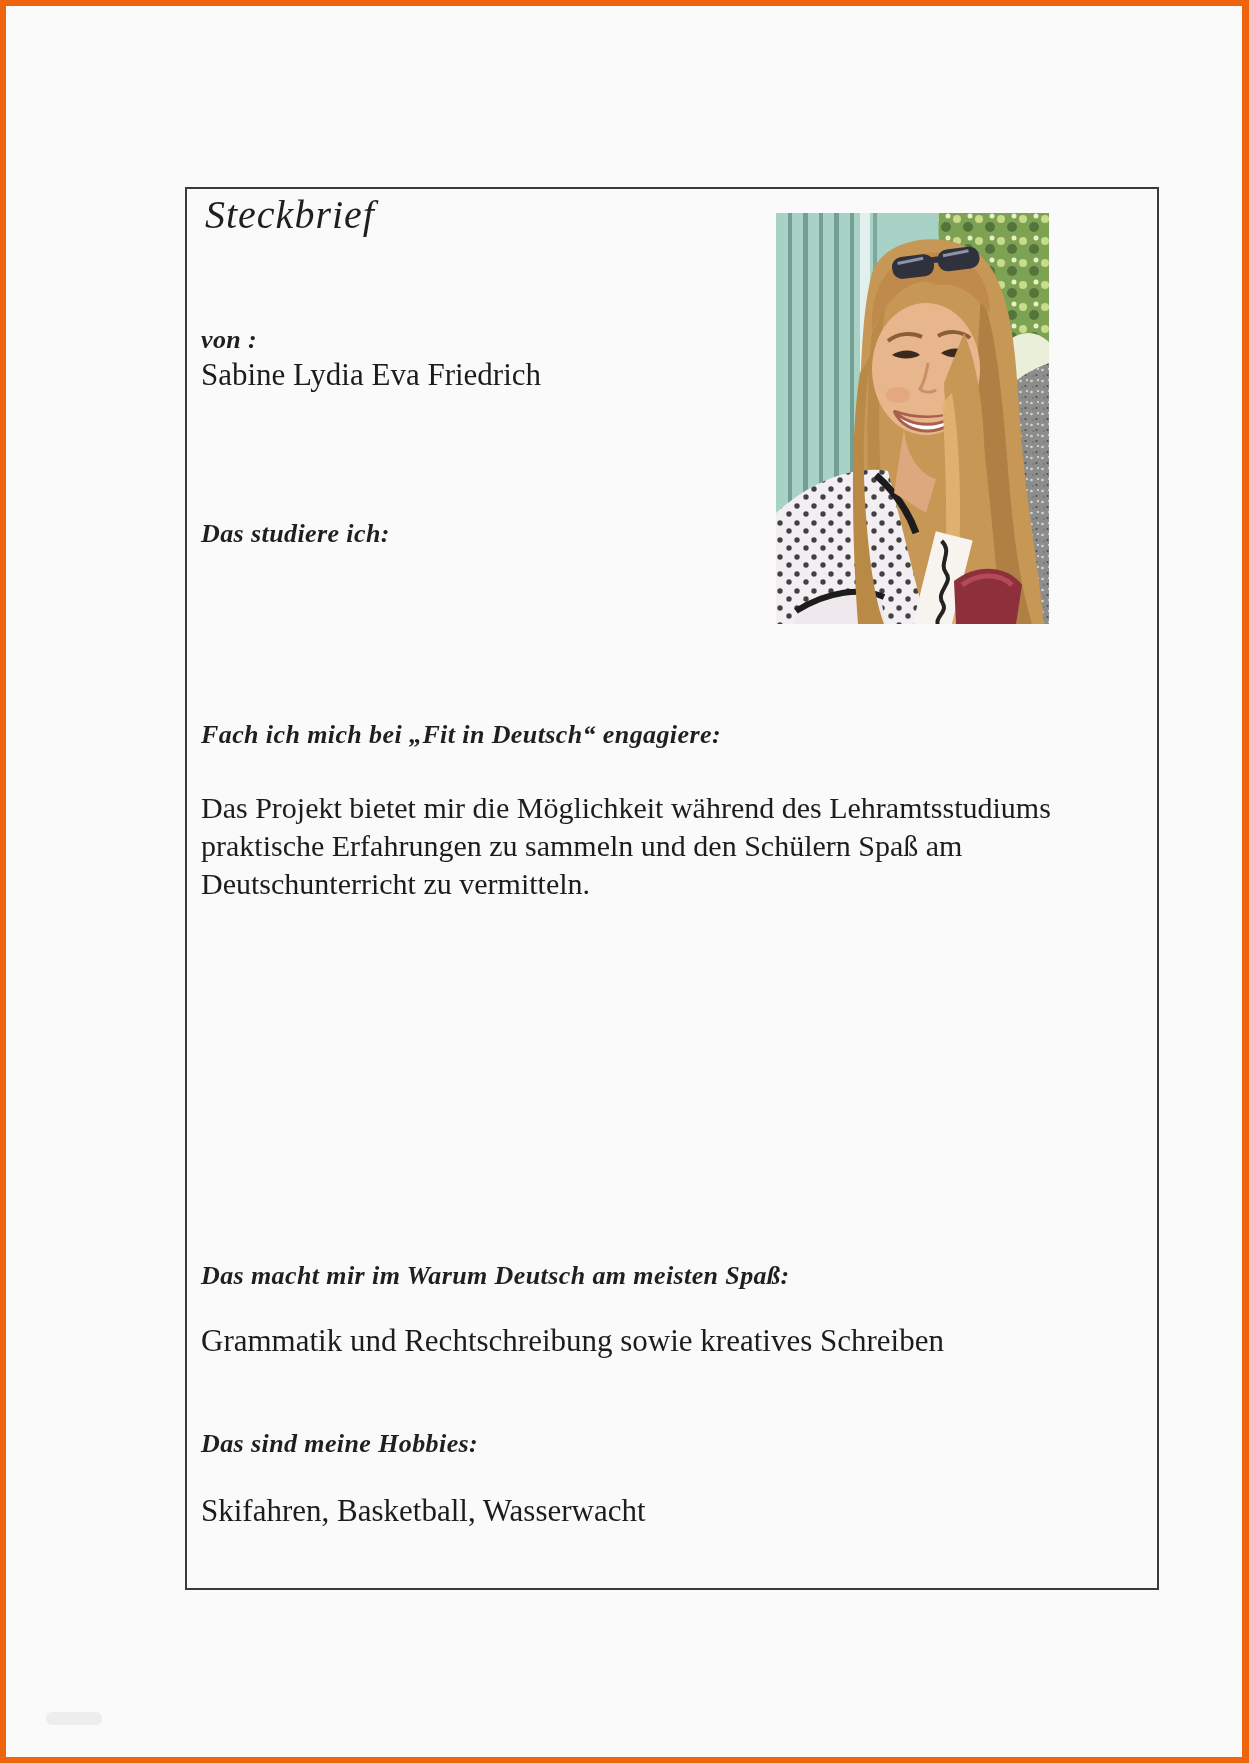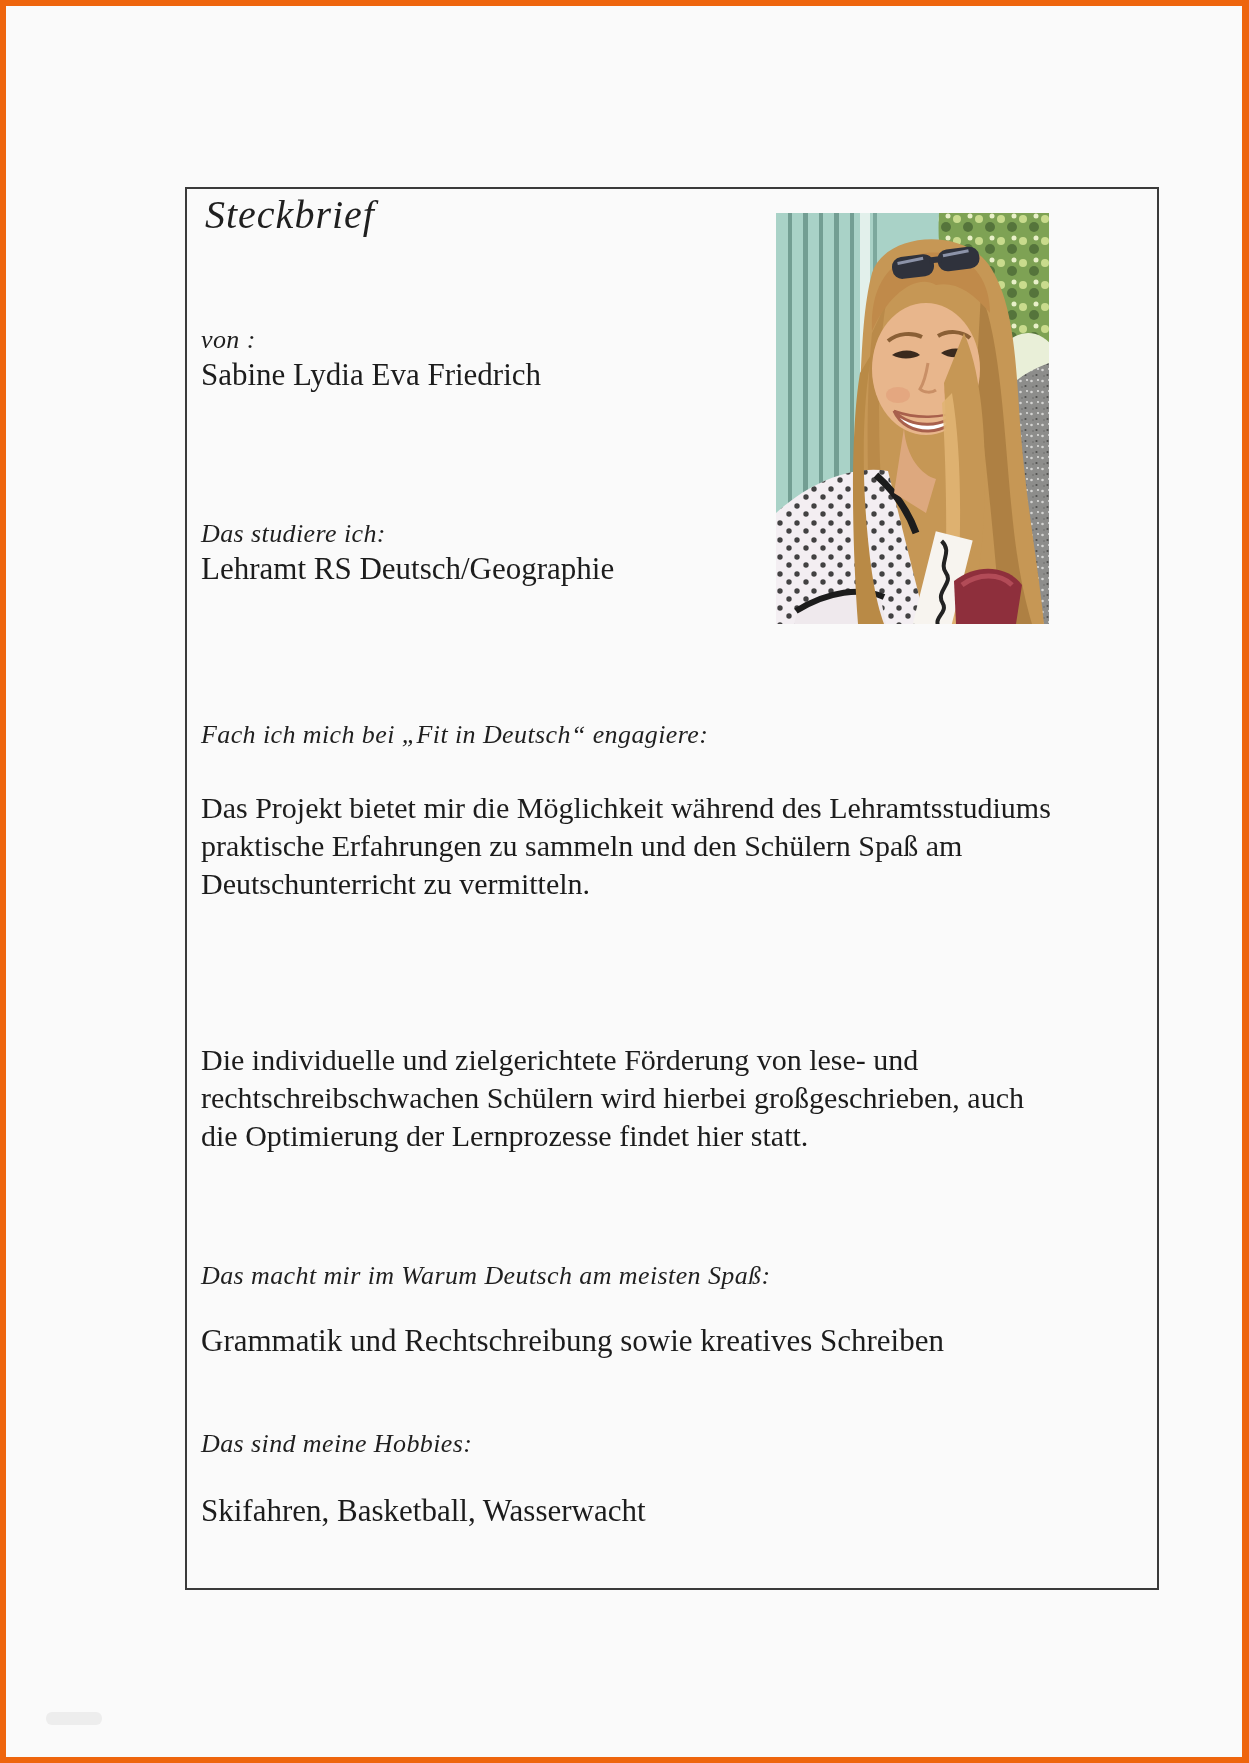--- a/index.html
+++ b/index.html
@@ -45,21 +45,21 @@
     top: 24px;
     width: 273px;
     height: 411px;
     overflow: hidden;
   }
   .photo svg { display: block; width: 100%; height: 100%; }
   .label {
     position: absolute;
     left: 14px;
     font-style: italic;
-    font-weight: 400;
+    font-weight: 700;
     font-size: 26px;
     letter-spacing: 0.4px;
     color: #1F1F1F;
     white-space: nowrap;
   }
   .value {
     position: absolute;
     left: 14px;
     font-size: 31px;
     color: #1C1C1C;
@@ -197,26 +197,24 @@
 
         <path d="M178,368 C200,350 232,352 246,372 L240,411 L180,411 Z" fill="#8E2F3C"></path>
         <path d="M186,372 C202,360 224,360 236,372" stroke="#B24B57" stroke-width="5" fill="none"></path>
       </svg>
     </div>
 
     <div class="label pos-l0">von :</div>
     <div class="value pos-v0">Sabine Lydia Eva Friedrich</div>
 
     <div class="label pos-l1">Das studiere ich:</div>
-    <div class="value pos-v1">Lehramt RS Deutsch/Geographie</div>
 
     <div class="label pos-l2">Fach ich mich bei „Fit in Deutsch“ engagiere:</div>
     <div class="para pos-v2">Das Projekt bietet mir die Möglichkeit während des Lehramtsstudiums praktische Erfahrungen zu sammeln und den Schülern Spaß am Deutschunterricht zu vermitteln.</div>
 
-    <div class="para pos-v3">Die individuelle und zielgerichtete Förderung von lese- und rechtschreibschwachen Schülern wird hierbei großgeschrieben, auch die Optimierung der Lernprozesse findet hier statt.</div>
 
     <div class="label pos-l4">Das macht mir im Warum Deutsch am meisten Spaß:</div>
     <div class="value pos-v4">Grammatik und Rechtschreibung sowie kreatives Schreiben</div>
 
     <div class="label pos-l5">Das sind meine Hobbies:</div>
     <div class="value pos-v5">Skifahren, Basketball, Wasserwacht</div>
 
   </div>
 
   <div class="smudge"></div>

